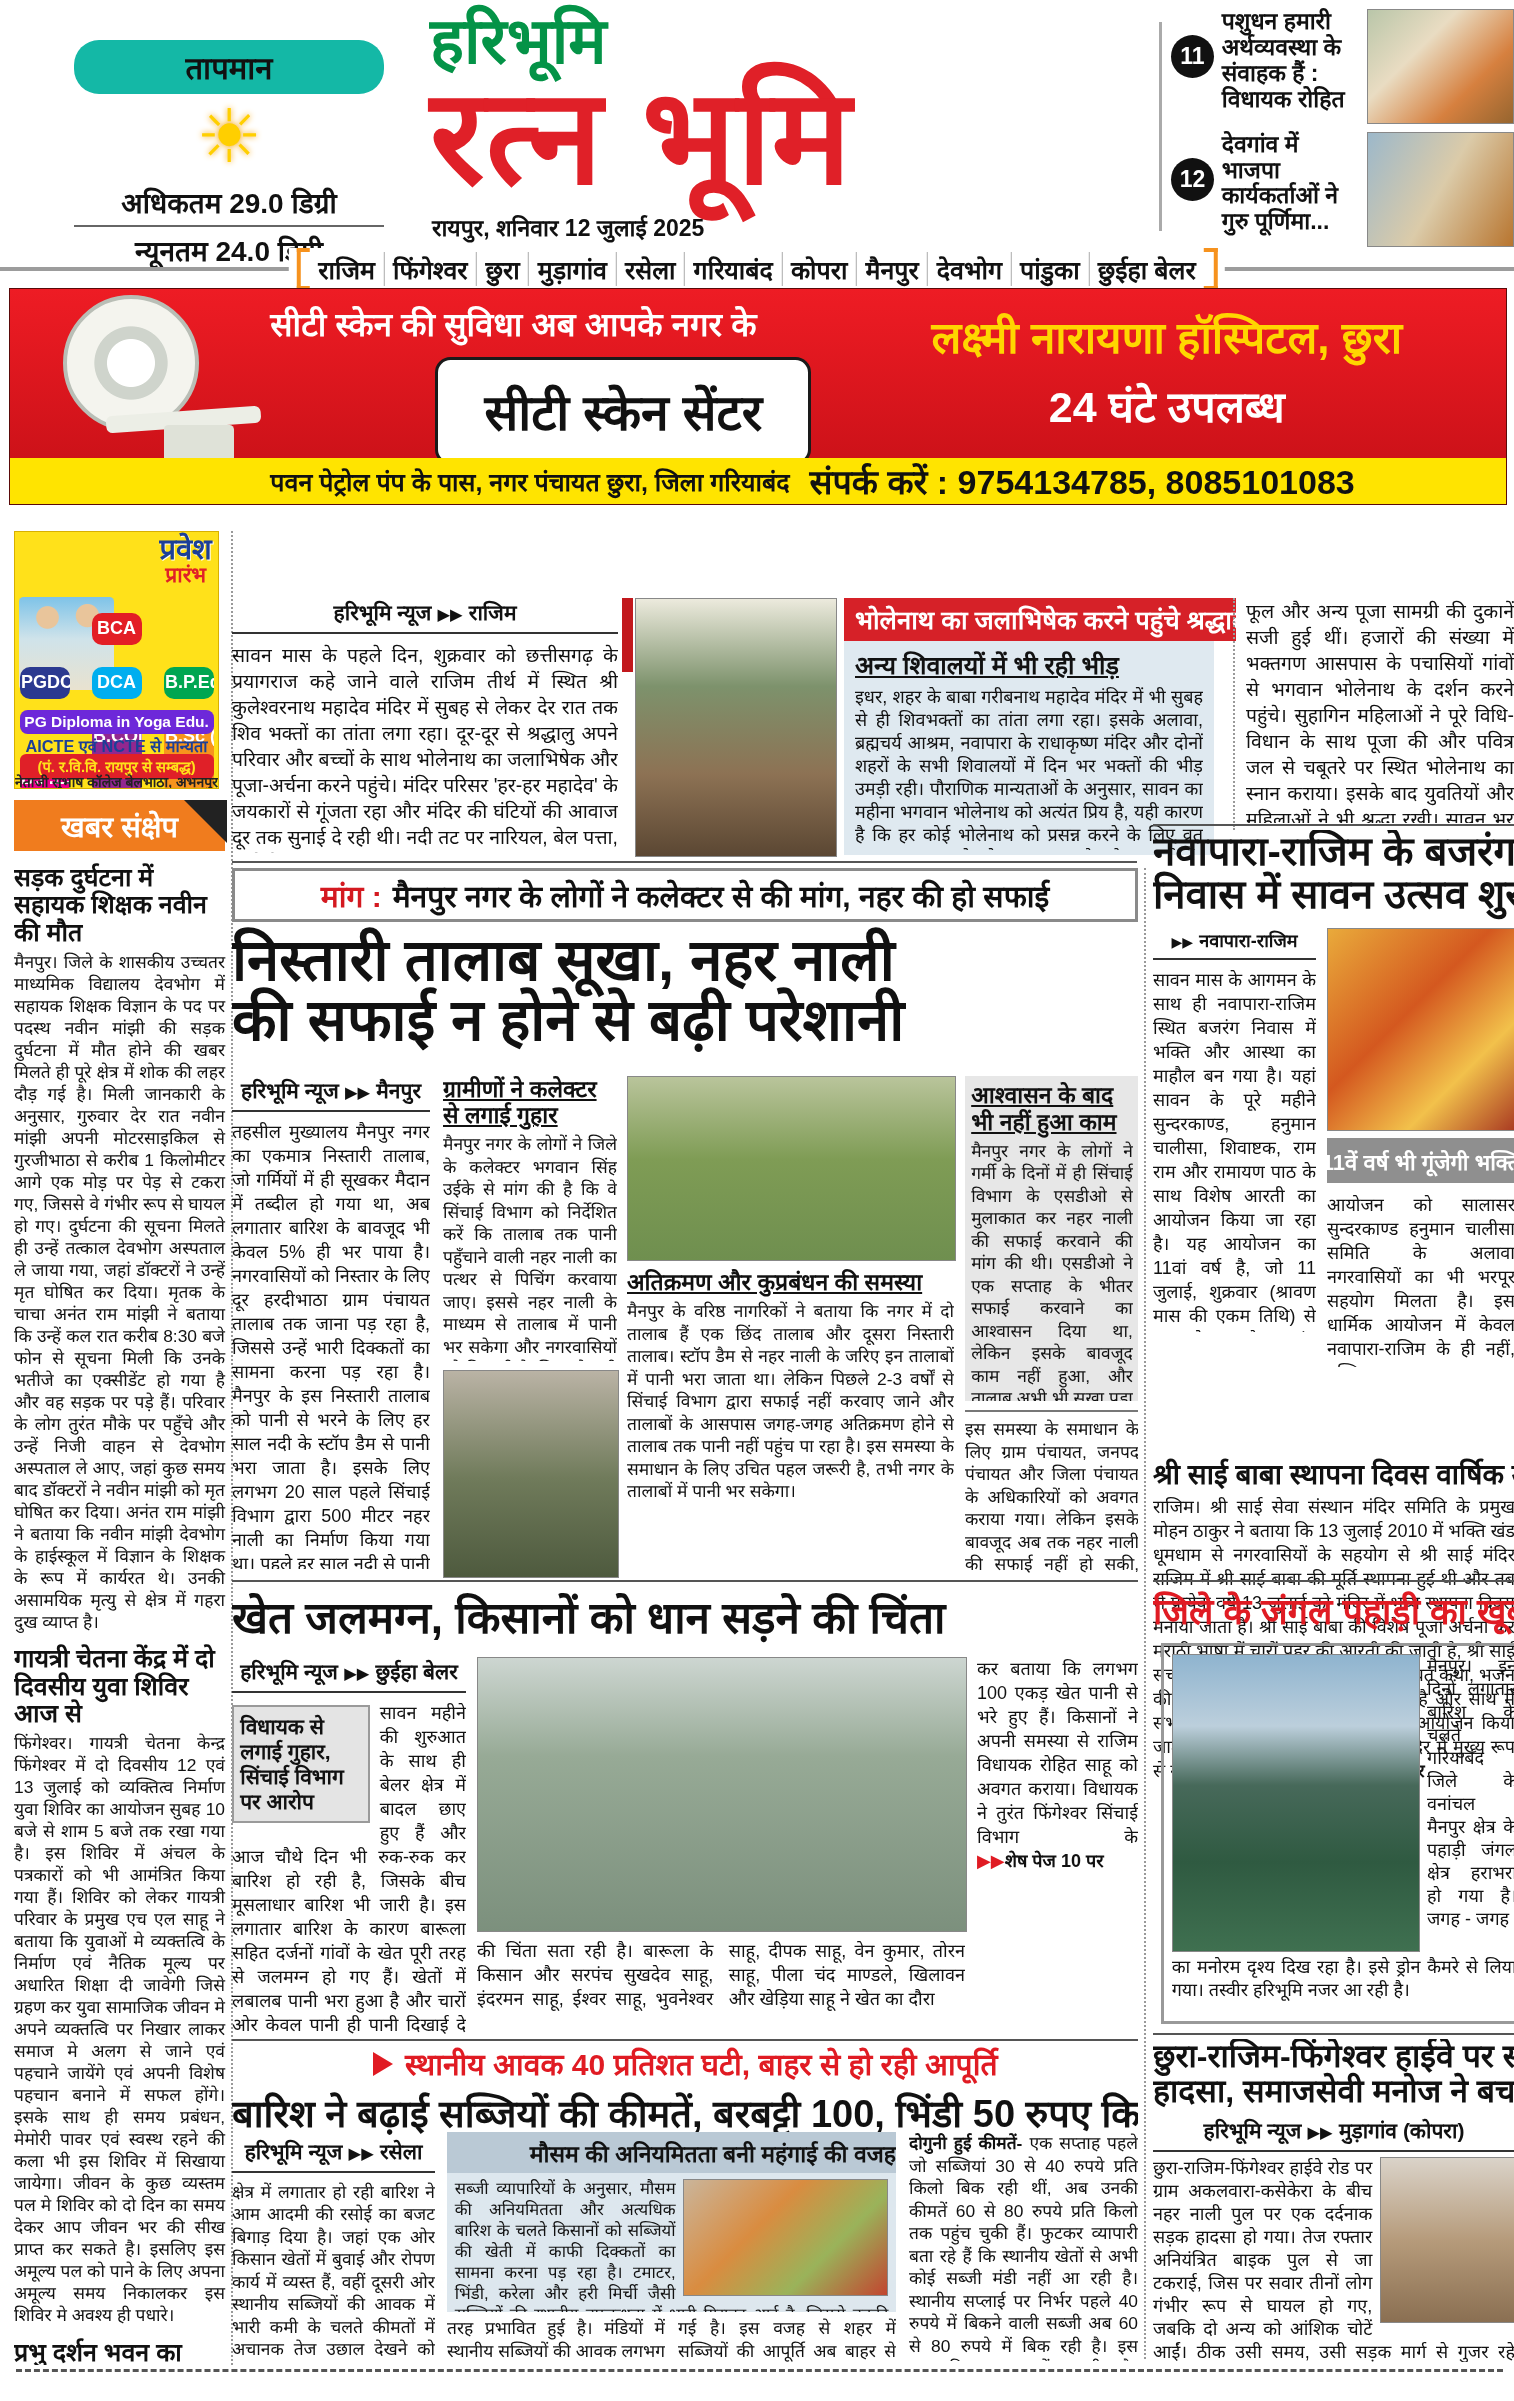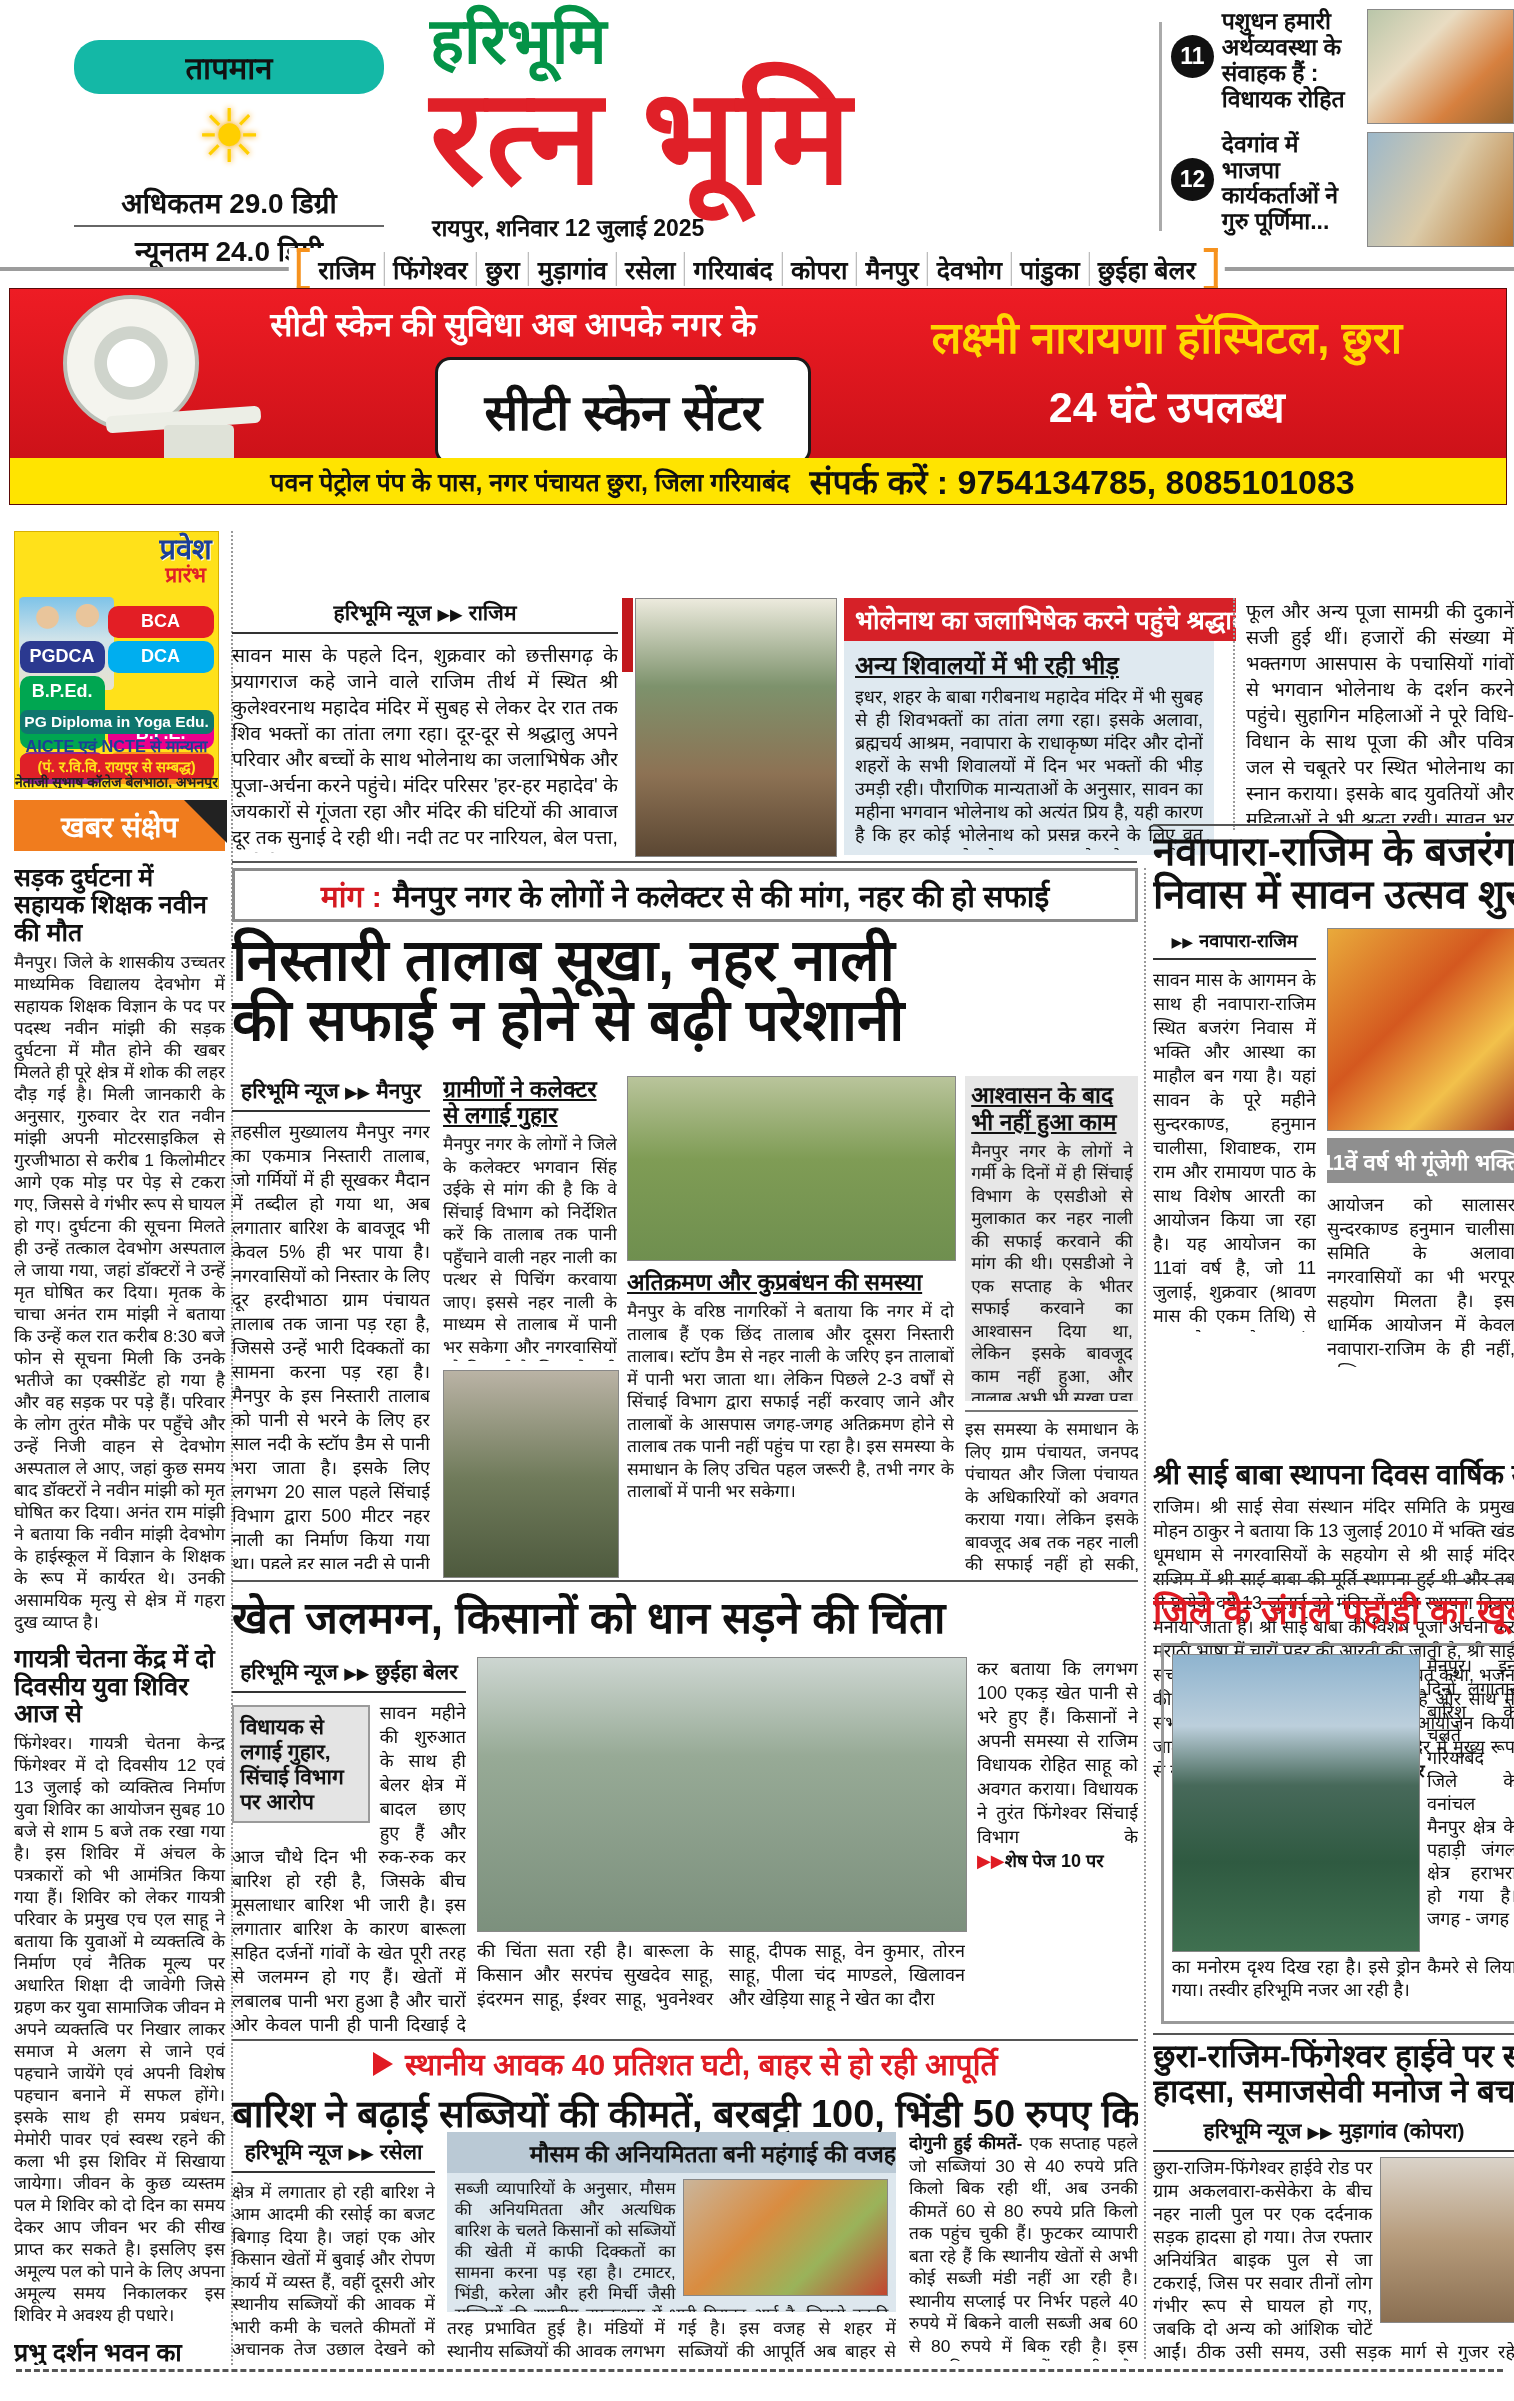--- a/index.html
+++ b/index.html
@@ -59,25 +59,25 @@
   
   .sidebar{left:14px;top:531px;width:211px;height:1834px;border-right:2.3px dotted #999;padding-right:6.2px;box-sizing:content-box}
   .college{position:relative;width:203px;height:256px;background:#ffe11a;border:1.5px solid #d8b000;overflow:hidden}
   .students{position:absolute;left:3.9px;top:65px;width:95px;height:93px;border-radius:4.6px;
      background:radial-gradient(circle at 30% 22%,#e9c59b 0 11%,rgba(0,0,0,0) 12%),
                 radial-gradient(circle at 72% 20%,#e9c59b 0 11%,rgba(0,0,0,0) 12%),
                 linear-gradient(180deg,#7ec3e8 0%,#cfe3ea 45%,#e9e2cf 100%)}
   .c-title{position:absolute;right:6.2px;top:3.1px;text-align:center;line-height:1}
   .c-t1{color:#1c3f97;font-size:29px;font-weight:800;text-shadow:0.8px 0.8px 0 #fff}
   .c-t2{color:#e02028;font-size:21px;font-weight:800}
-  .badges{position:absolute;left:4.6px;top:74px;width:194px;display:grid;grid-template-columns:1fr;gap:3px}
+  .badges{position:absolute;left:4.6px;top:81px;width:194px;display:grid;grid-template-columns:1fr 1fr 1fr;gap:22px}
   .badge{border-radius:10px;color:#fff;font-weight:800;font-size:18px;text-align:center;padding:5.4px 1.5px;white-space:nowrap;overflow:hidden}
   .badge.first{grid-column:2}
   .sp2{grid-column:1}
-  .yoga{position:absolute;left:4.6px;top:178px;width:194px;background:#0f766e;color:#fff;font-weight:800;font-size:15.5px;text-align:center;border-radius:7.7px;padding:3.1px 0}
+  .yoga{position:absolute;left:4.6px;top:178px;width:194px;background:#6d28d9;color:#fff;font-weight:800;font-size:15.5px;text-align:center;border-radius:7.7px;padding:3.1px 0}
   .accred{position:absolute;left:0;top:203px;width:203px;text-align:center;color:#1c3f97;font-weight:800;font-size:16.3px}
   .affil{position:absolute;left:4.6px;top:222px;width:194px;background:#e02028;color:#ffe11a;font-weight:800;font-size:14.7px;text-align:center;border-radius:6.2px;padding:2.3px 0}
   .cname{position:absolute;left:0;top:240px;width:203px;text-align:center;font-weight:800;font-size:14px;color:#222;white-space:nowrap}
   .briefs-h{position:relative;margin-top:11px;background:#f07c1e;color:#fff;font-weight:800;font-size:29px;text-align:center;padding:6.2px 0}
   .flag{position:absolute;right:-1.5px;top:0;width:0;height:0;border-top:43px solid #222;border-left:43px solid rgba(0,0,0,0)}
   .bi-title{font-weight:800;font-size:25px;line-height:1.1;margin:12.4px 0 4.6px}
   .bi-body{font-size:17.4px;line-height:22px}
 
   
   .byline{display:flex;justify-content:center;align-items:baseline;gap:6.2px;font-weight:800;font-size:21px;

